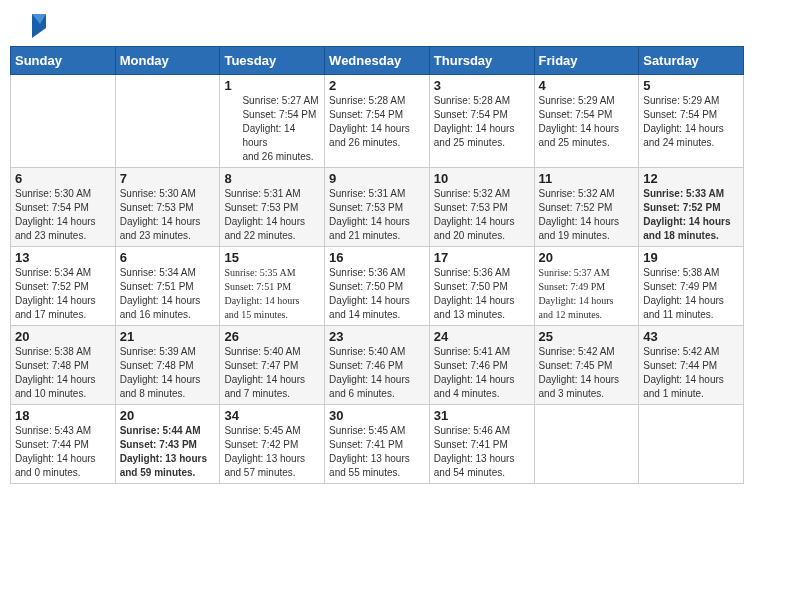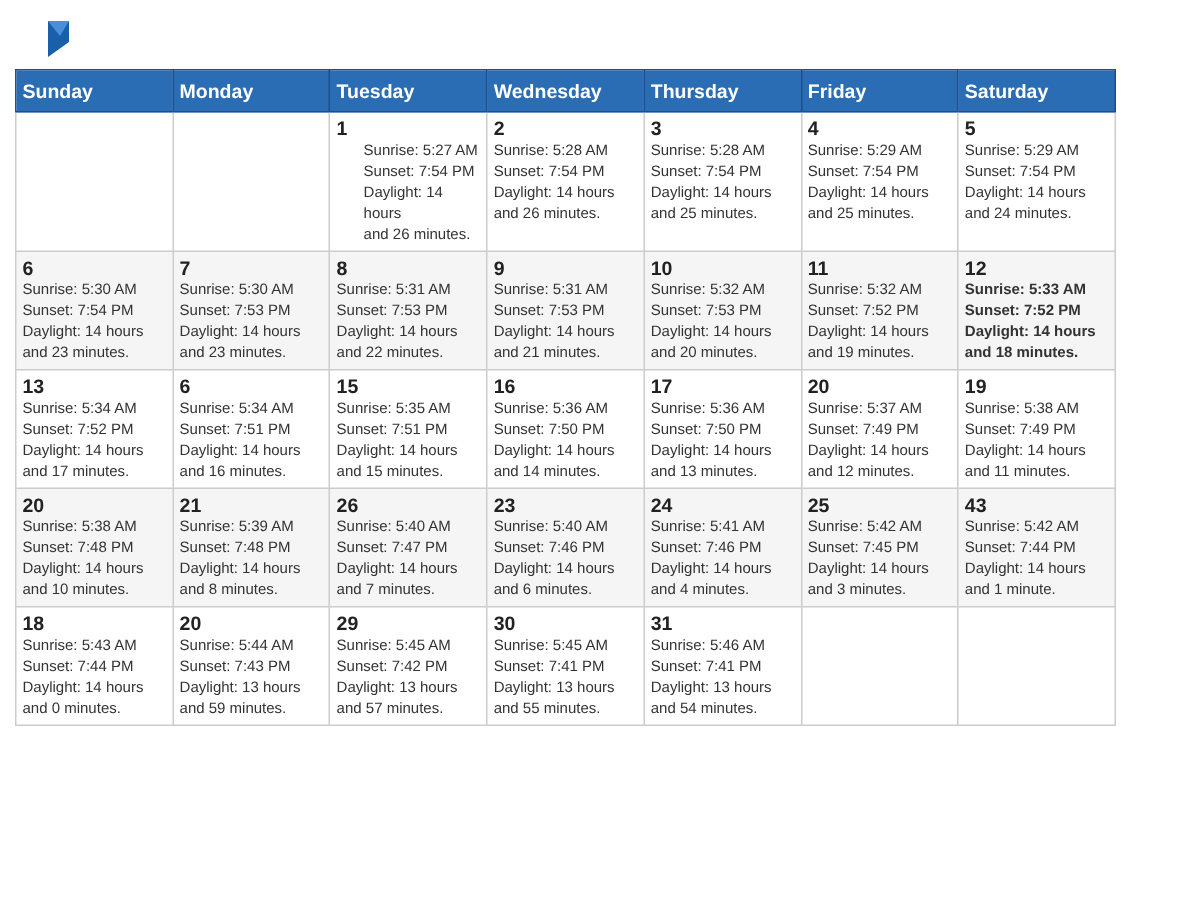--- a/index.html
+++ b/index.html
@@ -236,42 +236,42 @@
           </td>
           <td>
             <span class="day-num">6</span>
             <div class="day-info" style="white-space: pre-line;">Sunrise: 5:34 AM
 Sunset: 7:51 PM
 Daylight: 14 hours
 and 16 minutes.</div>
           </td>
           <td>
             <span class="day-num">15</span>
-            <div class="day-info" style="white-space: pre-line;">Sunrise: 5:35 AM
+            <div class="day-info" style="white-space: pre-line; font-family: Liberation Serif, serif;">Sunrise: 5:35 AM
 Sunset: 7:51 PM
 Daylight: 14 hours
 and 15 minutes.</div>
           </td>
           <td>
             <span class="day-num">16</span>
             <div class="day-info" style="white-space: pre-line;">Sunrise: 5:36 AM
 Sunset: 7:50 PM
 Daylight: 14 hours
 and 14 minutes.</div>
           </td>
           <td>
             <span class="day-num">17</span>
             <div class="day-info" style="white-space: pre-line;">Sunrise: 5:36 AM
 Sunset: 7:50 PM
 Daylight: 14 hours
 and 13 minutes.</div>
           </td>
           <td>
             <span class="day-num">20</span>
-            <div class="day-info" style="white-space: pre-line;">Sunrise: 5:37 AM
+            <div class="day-info" style="white-space: pre-line; font-family: Liberation Serif, serif;">Sunrise: 5:37 AM
 Sunset: 7:49 PM
 Daylight: 14 hours
 and 12 minutes.</div>
           </td>
           <td>
             <span class="day-num">19</span>
             <div class="day-info" style="white-space: pre-line;">Sunrise: 5:38 AM
 Sunset: 7:49 PM
 Daylight: 14 hours
 and 11 minutes.</div>
@@ -331,27 +331,27 @@
         <tr class="row-odd">
           <td>
             <span class="day-num">18</span>
             <div class="day-info" style="white-space: pre-line;">Sunrise: 5:43 AM
 Sunset: 7:44 PM
 Daylight: 14 hours
 and 0 minutes.</div>
           </td>
           <td>
             <span class="day-num">20</span>
-            <div class="day-info" style="white-space: pre-line;">Sunrise: 5:44 AM
+            <div class="day-info" style="white-space: pre-line; font-weight: bold;">Sunrise: 5:44 AM
 Sunset: 7:43 PM
 Daylight: 13 hours
 and 59 minutes.</div>
           </td>
           <td>
-            <span class="day-num">29</span>
+            <span class="day-num">34</span>
             <div class="day-info" style="white-space: pre-line;">Sunrise: 5:45 AM
 Sunset: 7:42 PM
 Daylight: 13 hours
 and 57 minutes.</div>
           </td>
           <td>
             <span class="day-num">30</span>
             <div class="day-info" style="white-space: pre-line;">Sunrise: 5:45 AM
 Sunset: 7:41 PM
 Daylight: 13 hours

